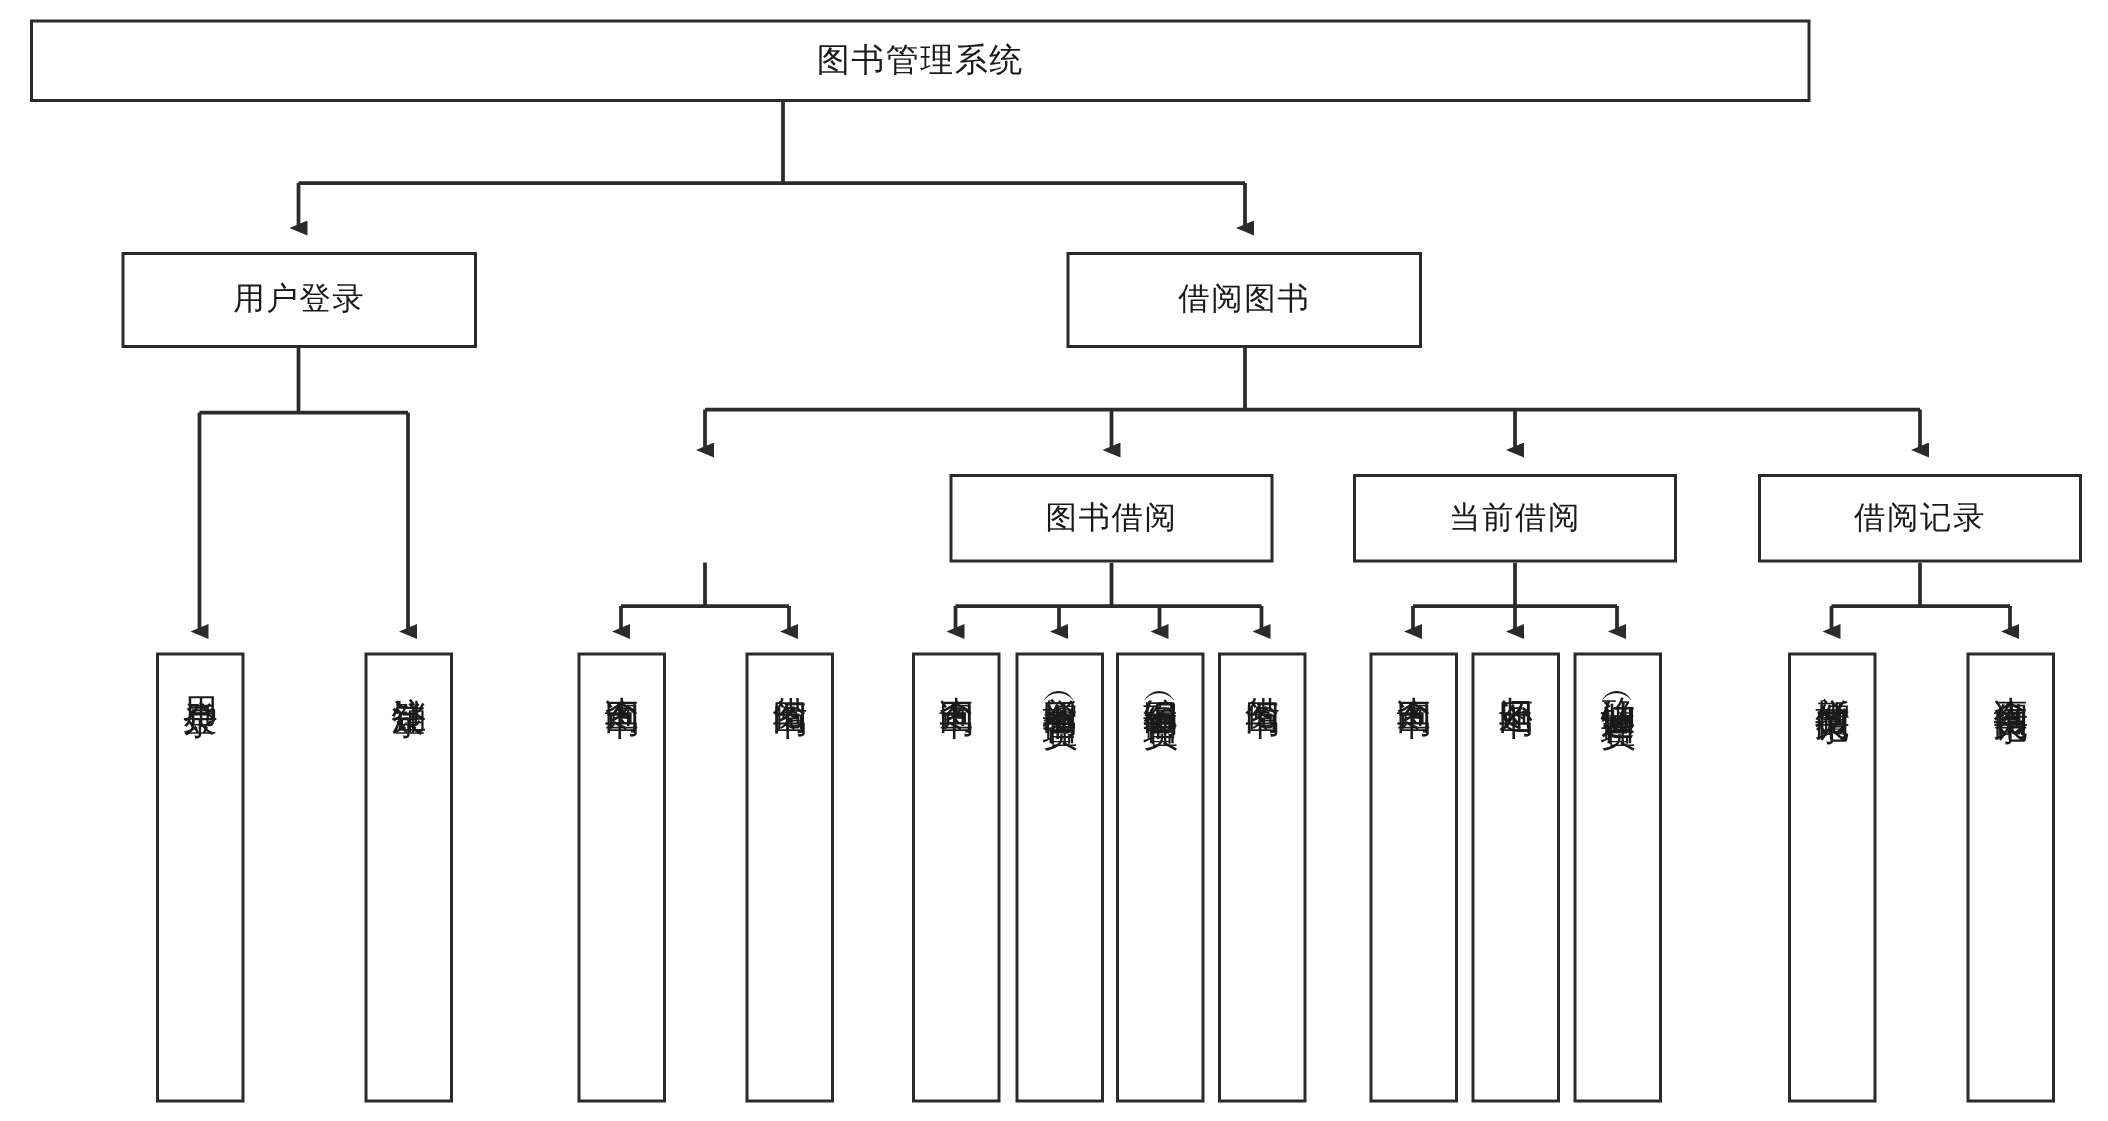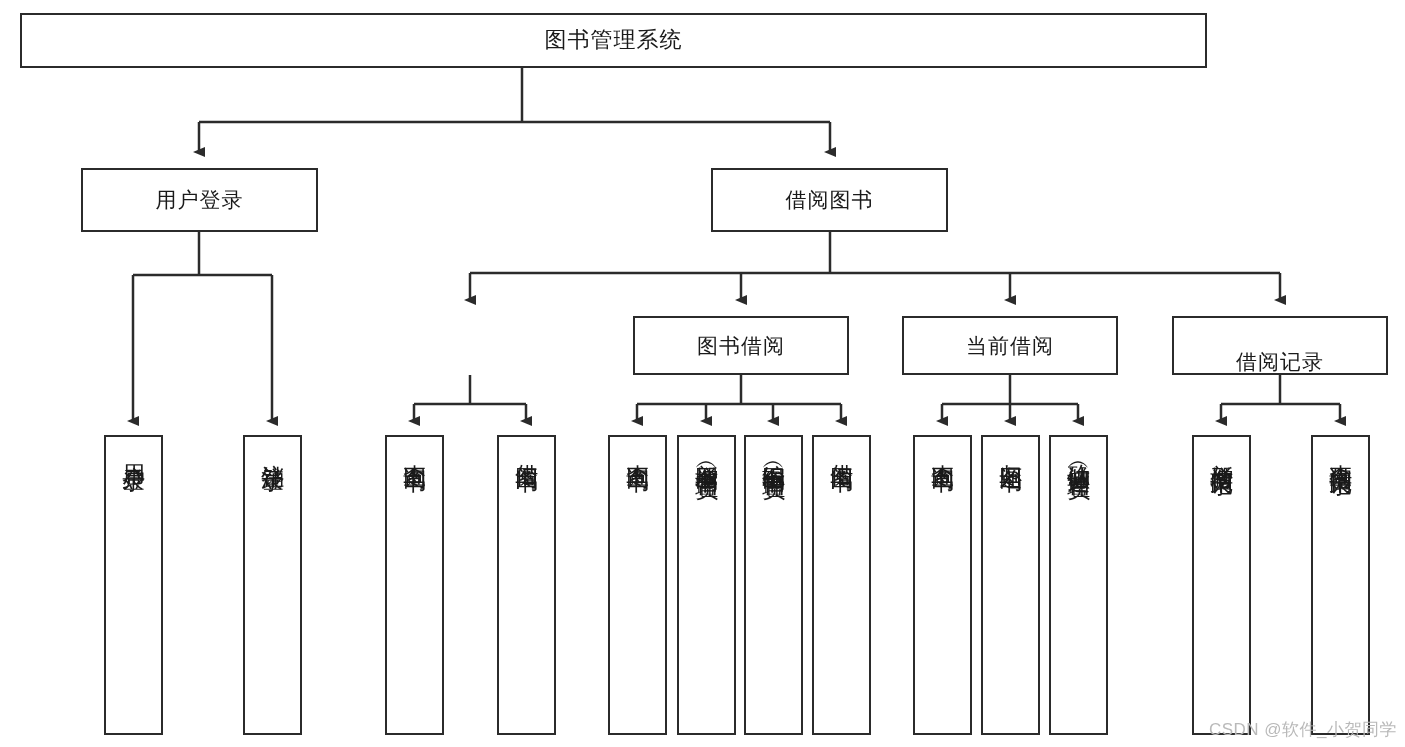--- a/index.html
+++ b/index.html
@@ -134,21 +134,21 @@
   <div class="node node-h" style="left:711px; top:168px; width:237px; height:64px;">
     <span>借阅图书</span>
   </div>
 
   <div class="node node-h" style="left:902px; top:316px; width:216px; height:59px;">
     <span>当前借阅</span>
   </div>
   <div class="node node-h" style="left:633px; top:316px; width:216px; height:59px;">
     <span>图书借阅</span>
   </div>
-  <div class="node node-h" style="left:1172px; top:316px; width:216px; height:59px;align-items:flex-end;">
+  <div class="node node-h" style="left:1172px; top:316px; width:216px; height:59px;">
     <span>借阅记录</span>
   </div>
 
   <div class="node node-v" style="left:104px; top:435px; width:59px; height:300px;">
     <span class="vtext">用户登录</span>
   </div>
   <div class="node node-v" style="left:243px; top:435px; width:59px; height:300px;">
     <span class="vtext">注销登录</span>
   </div>
 
@@ -182,15 +182,14 @@
     <span class="vtext">确认归还（管理员）</span>
   </div>
 
   <div class="node node-v" style="left:1192px; top:435px; width:59px; height:300px;">
     <span class="vtext">新增借阅记录</span>
   </div>
   <div class="node node-v" style="left:1311px; top:435px; width:59px; height:300px;">
     <span class="vtext">查询借阅记录</span>
   </div>
 
-  <div class="watermark">CSDN @软件_小贺同学</div>
 
 </div>
 
 </body></html>

